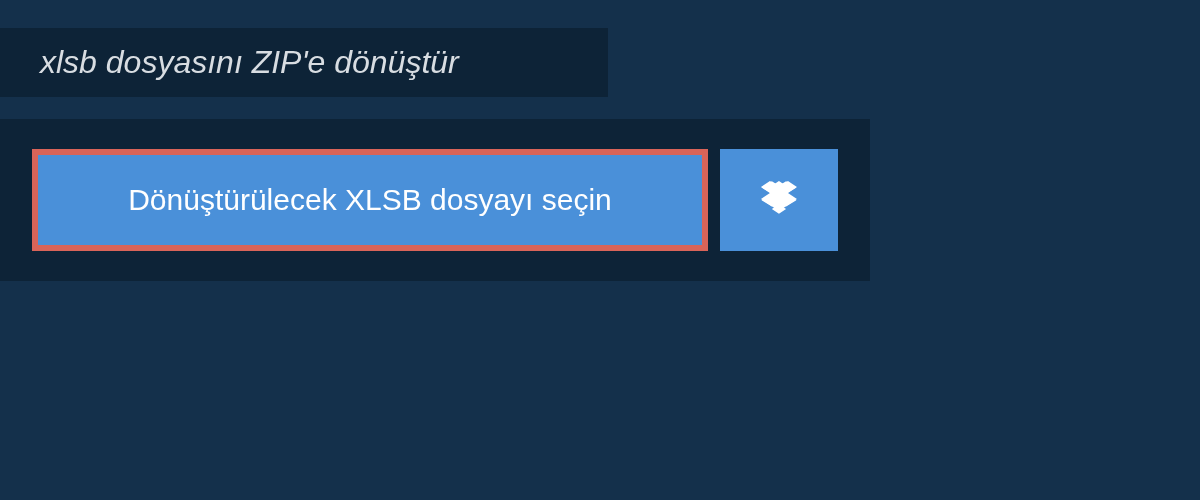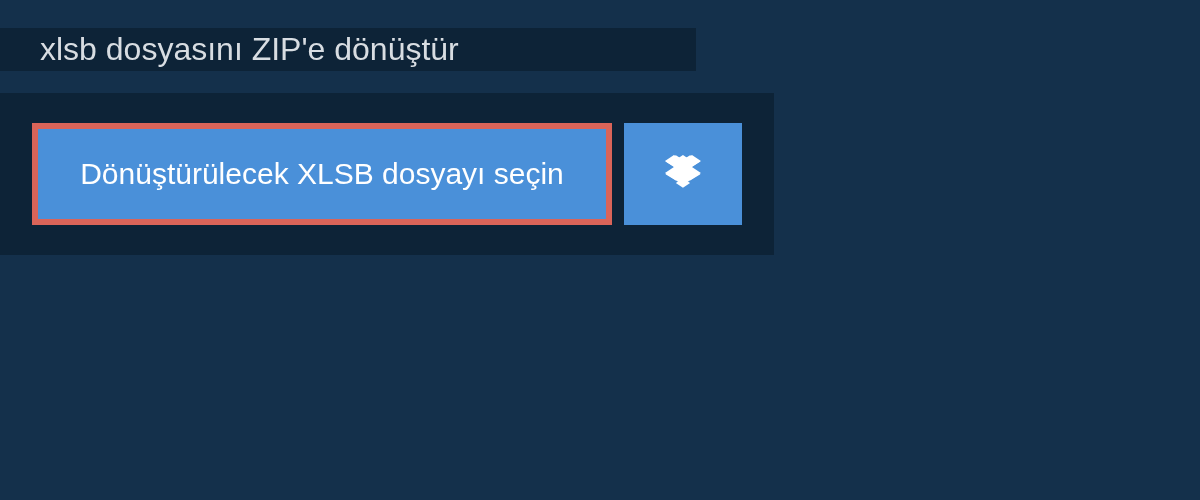--- a/index.html
+++ b/index.html
@@ -9,34 +9,35 @@
     }
     body {
       width: 1200px;
       height: 500px;
       background-color: #14304b;
       font-family: -apple-system, BlinkMacSystemFont, "Segoe UI", Arial, sans-serif;
       overflow: hidden;
     }
     .header-bar {
       background-color: #0d2337;
-      padding: 3px 40px;
-      width: 696px;
+      padding: 16px 40px;
+      width: 608px;
       margin-top: 28px;
+      font-style: italic;
     }
     .header-title {
       color: #d8dde2;
       font-size: 32px;
       font-weight: 400;
     }
     .upload-panel {
       background-color: #0d2337;
       margin-top: 22px;
       padding: 30px 32px;
-      width: 774px;
+      width: 870px;
       display: flex;
       gap: 12px;
       align-items: stretch;
     }
     .select-file-button {
       flex: 1;
       background-color: #4a90d9;
       border: 6px solid #d96459;
       color: #ffffff;
       font-size: 30px;

